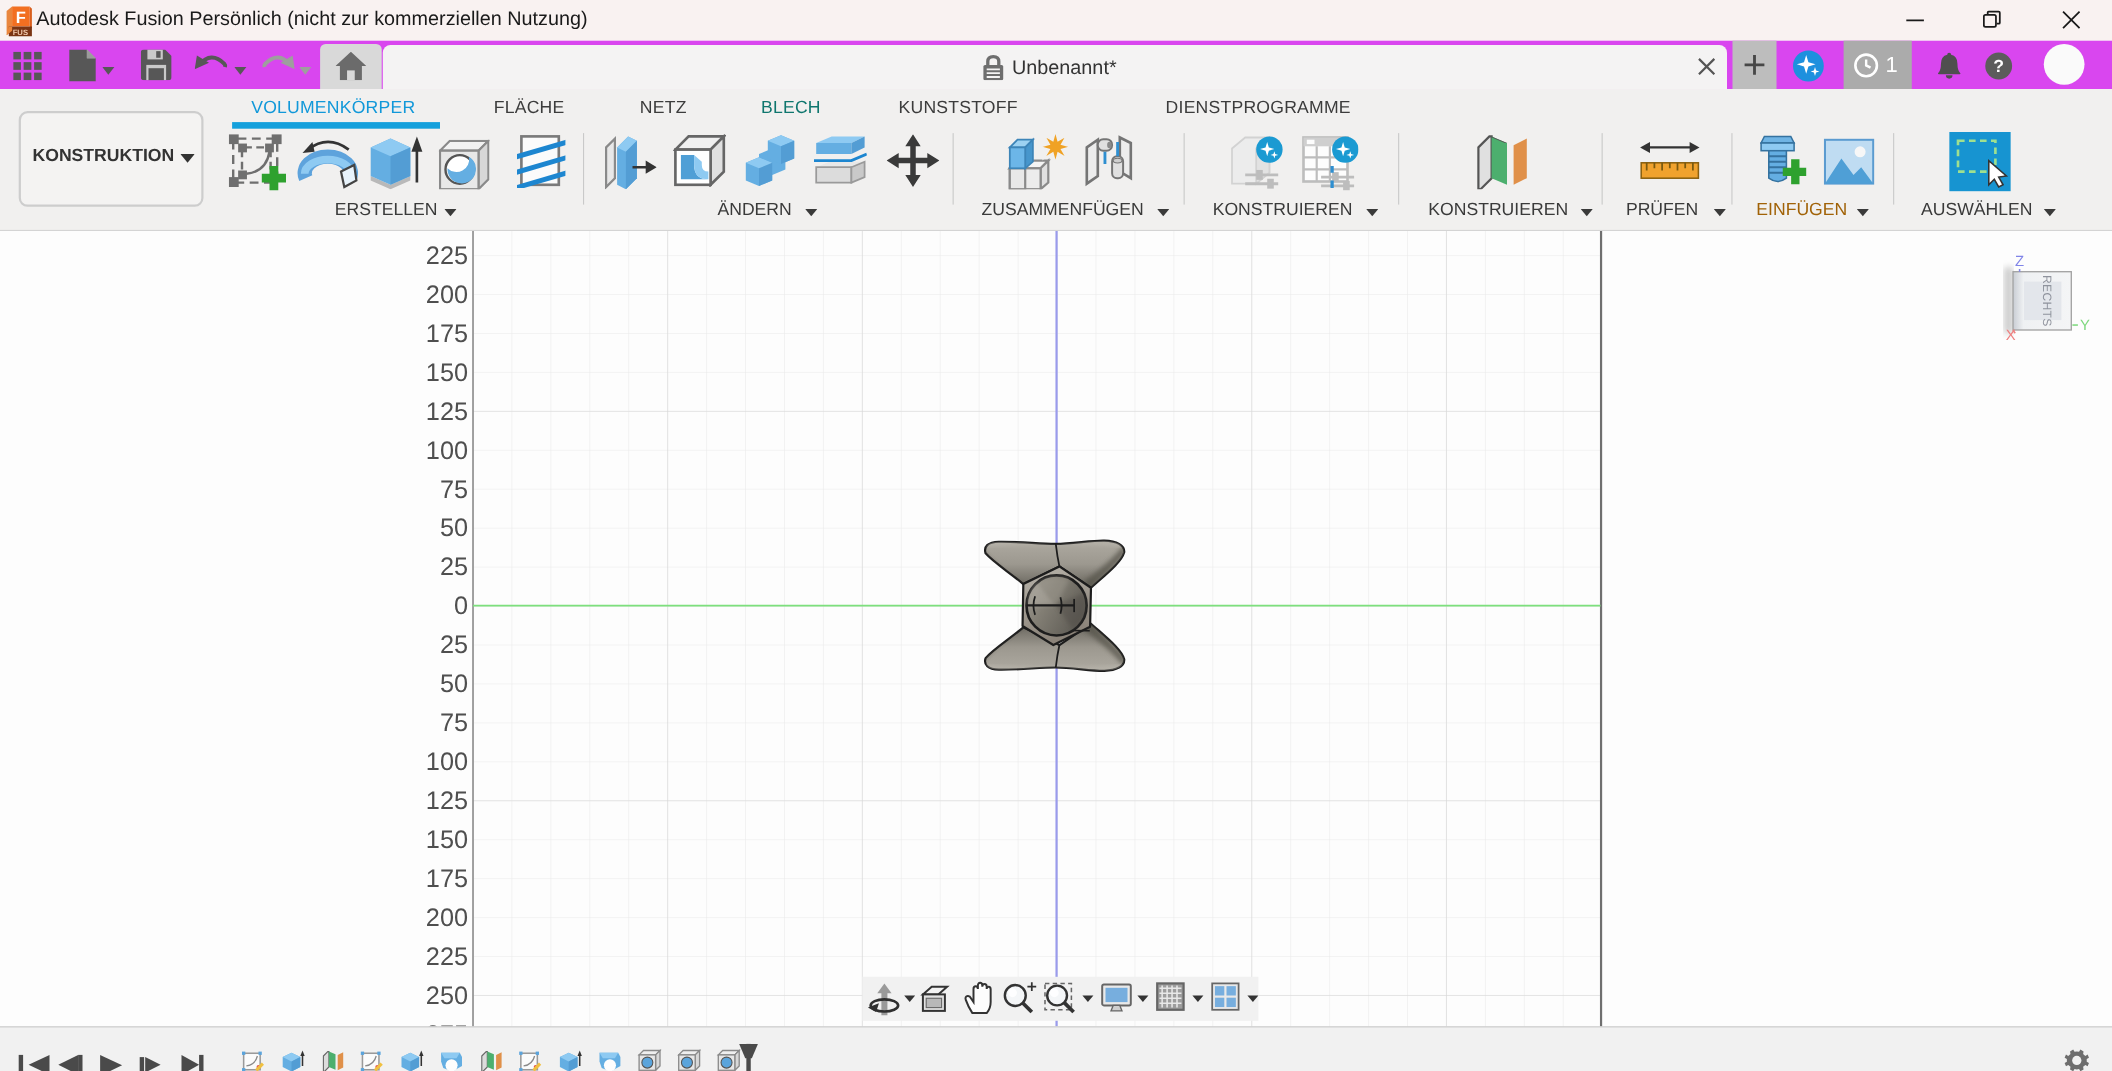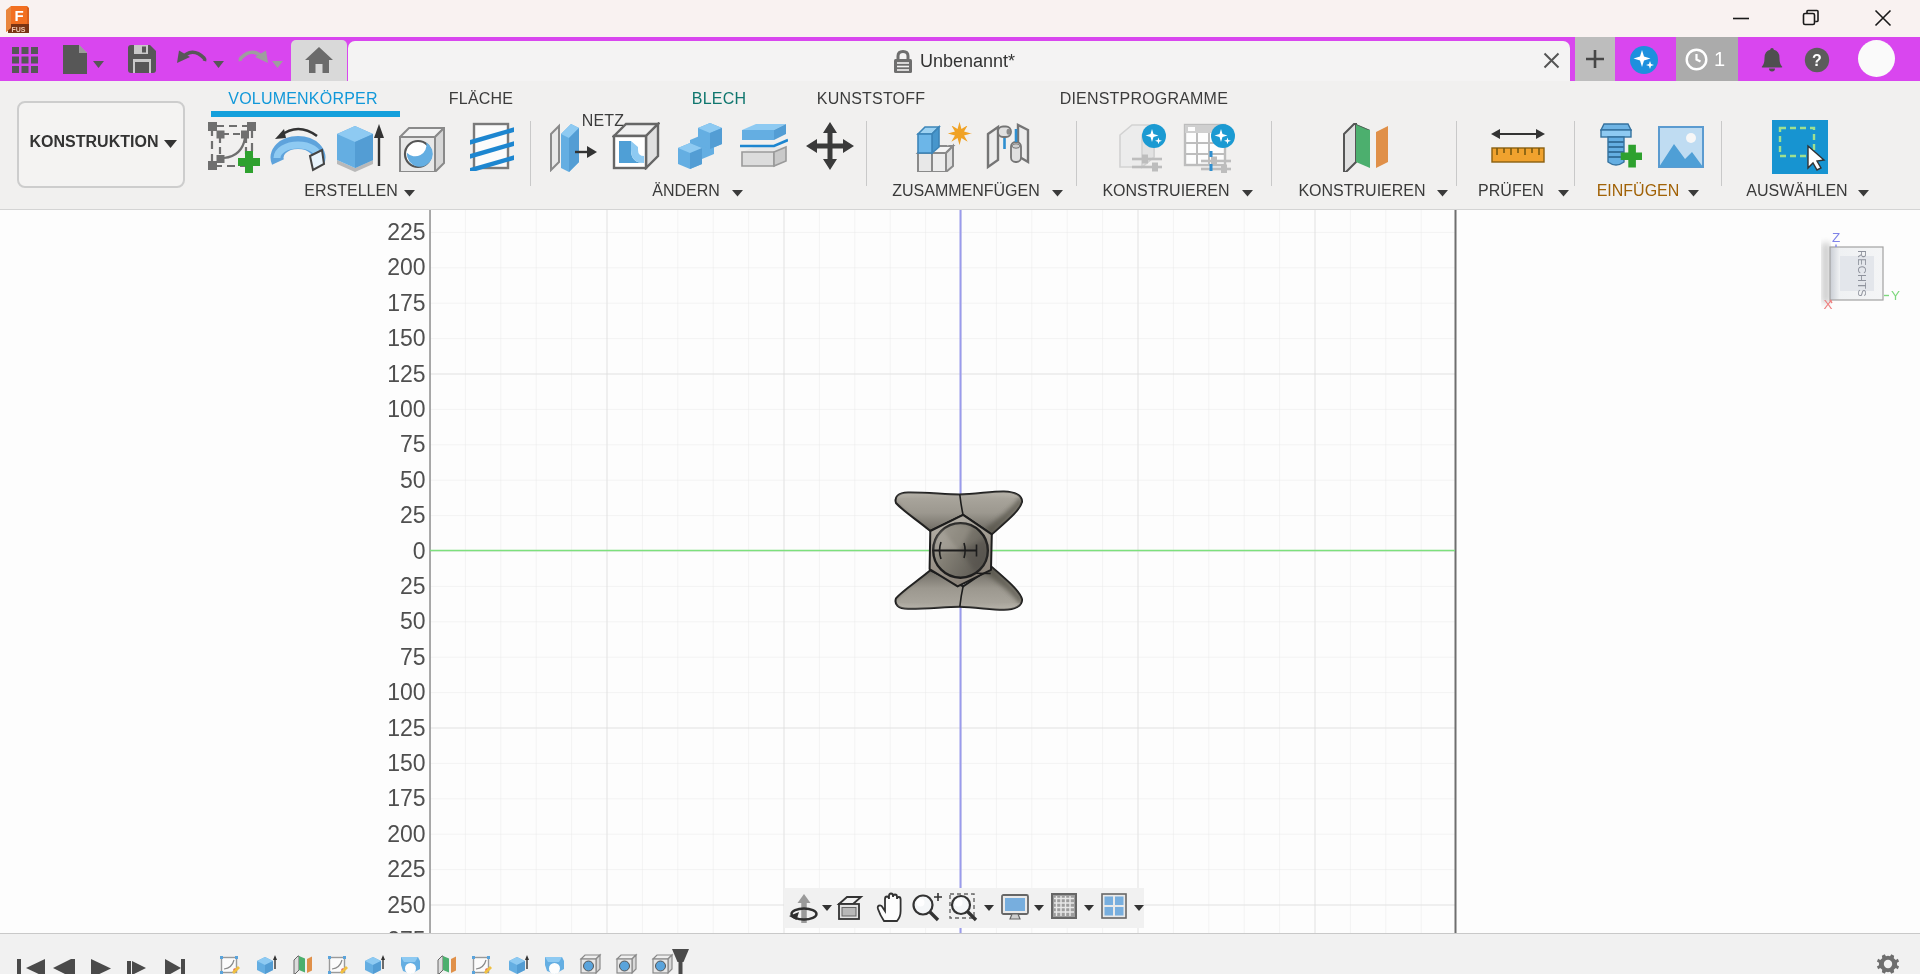--- a/index.html
+++ b/index.html
@@ -9,20 +9,21 @@
 <div class="abs" style="left:0;top:0;width:1920px;height:37px;background:#f9f2f1;">
   <svg class="abs" style="left:3px;top:4px" width="30" height="30" viewBox="0 0 30 30">
     <path d="M3 6 L8 2 L8 24 L3 28 Z" fill="#e9853d"></path>
     <path d="M8 2 L24 2 L24 20 L8 20 Z" fill="#f26f21"></path>
     <path d="M24 2 L26 4 L26 22 L24 20 Z" fill="#d95f1e"></path>
     <path d="M5 20 L26 20 L26 29 L5 29 Z" fill="#7a3413"></path>
     <path d="M3 28 L8 24 L8 20 L5 20 Z" fill="#e9853d"></path>
     <text x="16" y="17" font-size="15" font-weight="bold" fill="#fff" text-anchor="middle">F</text>
     <text x="15.5" y="27.5" font-size="7" font-weight="bold" fill="#f0c9ae" text-anchor="middle">FUS</text>
   </svg>
+  <div class="abs" style="left:33px;top:7px;font-size:18px;color:#1a1a1a;">Autodesk Fusion Persönlich (nicht zur kommerziellen Nutzung)</div>
   <svg class="abs" style="left:1731px;top:8px" width="20" height="20" viewBox="0 0 20 20">
       <path d="M2 10.5 H18" stroke="#1a1a1a" stroke-width="1.6" fill="none"></path>
     </svg>
   <svg class="abs" style="left:1801px;top:8px" width="20" height="20" viewBox="0 0 20 20">
     <rect x="2.5" y="5.5" width="11" height="11" fill="none" stroke="#1a1a1a" stroke-width="1.6" rx="1.5"></rect>
     <path d="M6 5 V3.2 Q6 2.5 6.8 2.5 H16 Q17 2.5 17 3.5 V12.6 Q17 13.5 16.2 13.5 H14.2" fill="none" stroke="#1a1a1a" stroke-width="1.6"></path>
   </svg>
   <svg class="abs" style="left:1873px;top:8px" width="20" height="20" viewBox="0 0 20 20">
       <path d="M2.5 2.5 L17.5 17.5 M17.5 2.5 L2.5 17.5" stroke="#1a1a1a" stroke-width="1.6" fill="none"></path>
     </svg>
@@ -126,21 +127,21 @@
     <text x="13" y="18.5" font-size="16" font-weight="bold" fill="#fff" text-anchor="middle">?</text>
   </svg>
 
   <div class="abs" style="left:1858px;top:3px;width:37px;height:37px;border-radius:50%;background:#fafafa;"></div>
   <div class="abs" style="left:1858px;top:13px;width:37px;text-align:center;font-size:14px;color:#3c3c3c;letter-spacing:0.5px;margin-top:47px;">EG</div>
 </div>
 
 <div class="abs" style="left:0;top:81px;width:1920px;height:129px;background:#f1f0ef;border-bottom:1px solid #d4d4d4;">
 <div class="abs" style="left:153px;top:9px;width:300px;text-align:center;font-size:16px;letter-spacing:0.2px;color:#1198d9;">VOLUMENKÖRPER</div>
 <div class="abs" style="left:331px;top:9px;width:300px;text-align:center;font-size:16px;letter-spacing:0.2px;color:#3c3c3c;">FLÄCHE</div>
-<div class="abs" style="left:453px;top:9px;width:300px;text-align:center;font-size:16px;letter-spacing:0.2px;color:#3c3c3c;margin-top:22px;">NETZ</div>
+<div class="abs" style="left:453px;top:9px;width:300px;text-align:center;font-size:16px;letter-spacing:0.2px;color:#3c3c3c;">NETZ</div>
 <div class="abs" style="left:569px;top:9px;width:300px;text-align:center;font-size:16px;letter-spacing:0.2px;color:#0f766e;">BLECH</div>
 <div class="abs" style="left:721px;top:9px;width:300px;text-align:center;font-size:16px;letter-spacing:0.2px;color:#3c3c3c;">KUNSTSTOFF</div>
 <div class="abs" style="left:928px;top:9px;width:300px;text-align:right;font-size:16px;letter-spacing:0.2px;color:#3c3c3c;">DIENSTPROGRAMME</div>
 <div class="abs" style="left:211px;top:30px;width:189px;height:6px;background:#14a0dc;"></div>
 <div class="abs" style="left:17px;top:20px;width:168px;height:87px;background:#f4f3f2;border:2px solid #cdcdcd;border-radius:8px;"></div>
 <div class="abs" style="left:24px;top:52px;width:140px;text-align:center;font-size:16px;font-weight:bold;color:#333;">KONSTRUKTION</div>
 <svg class="abs" style="left:164px;top:59px" width="13" height="9" viewBox="0 0 13 9">
       <path d="M0 0 H13 L6.5 8 Z" fill="#333"></path>
     </svg>
 <div class="abs" style="left:530px;top:40px;width:1px;height:65px;background:#c9c9c9;"></div>

